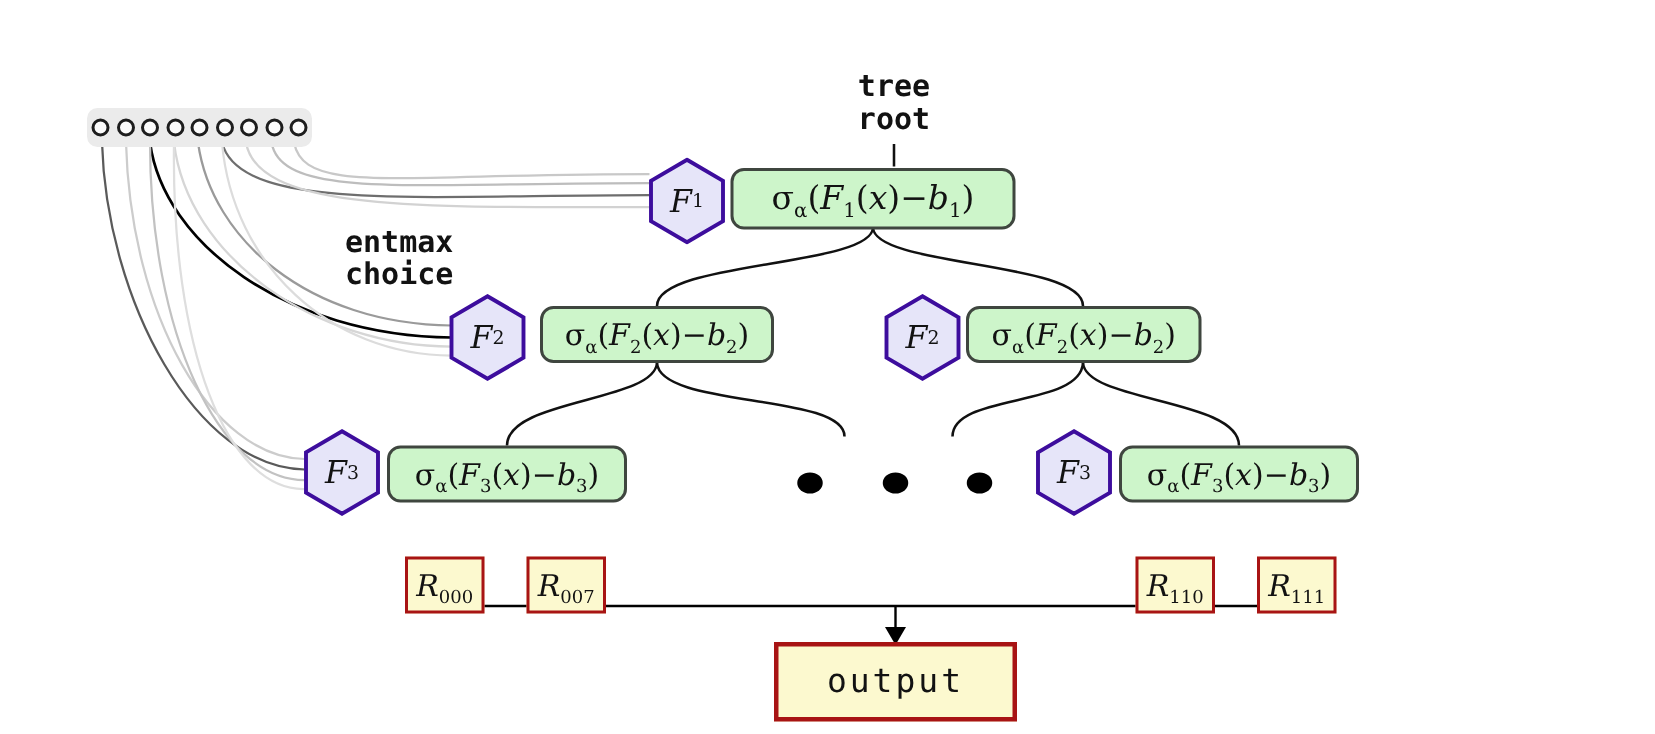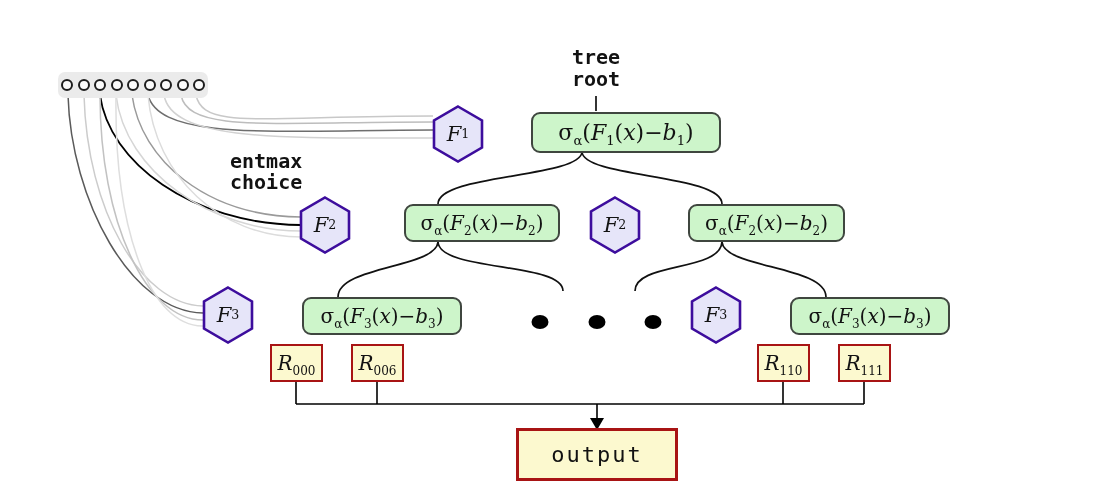--- a/index.html
+++ b/index.html
@@ -30,32 +30,32 @@
   .hexnode { position:absolute; width:52px; height:58px; }
   .hexnode svg { position:absolute; left:0; top:0; }
   .hexlab {
     position:absolute; inset:0; display:flex; align-items:center; justify-content:center;
     font-size:21px; color:var(--ink);
   }
 
   .sbox {
     position:absolute; box-sizing:border-box;
     background:var(--sigma-fill); border:2px solid var(--sigma-border); border-radius:9px;
-    display:flex; align-items:center; justify-content:center; color:var(--ink);margin-left:44px;
+    display:flex; align-items:center; justify-content:center; color:var(--ink);
   }
   .sbox-root { left:487px; top:112px; width:190px; height:41px; font-size:22px; }
   .sbox-l2l  { left:360px; top:204px; width:156px; height:38px; font-size:20px; }
   .sbox-l2r  { left:644px; top:204px; width:157px; height:38px; font-size:20px; }
   .sbox-l3l  { left:258px; top:297px; width:160px; height:38px; font-size:20px; }
   .sbox-l3r  { left:746px; top:297px; width:160px; height:38px; font-size:20px; }
 
   .rbox {
     position:absolute; width:53px; height:38px; box-sizing:border-box;
     background:var(--leaf-fill); border:2px solid var(--leaf-border);
-    display:flex; align-items:center; justify-content:center; font-size:20px; color:var(--ink);
+    display:flex; align-items:center; justify-content:center; font-size:20px; color:var(--ink);margin-top:27px;
   }
   .r000 { left:270px; top:344px; }
   .r001 { left:351px; top:344px; }
   .r110 { left:757px; top:344px; }
   .r111 { left:838px; top:344px;text-align:center; }
 
   .obox {
     position:absolute; left:516px; top:428px; width:162px; height:53px; box-sizing:border-box;
     background:var(--leaf-fill); border:3px solid var(--leaf-border);
     display:flex; align-items:center; justify-content:center;
@@ -198,21 +198,21 @@
     <span class="tok"><span>σ</span><sub>α</sub><span>(</span><span class="it">F</span><sub>3</sub><span>(</span><span class="it">x</span><span>)−</span><span class="it">b</span><sub>3</sub><span>)</span></span>
   </div>
   <div class="sbox sbox-l3r">
     <span class="tok"><span>σ</span><sub>α</sub><span>(</span><span class="it">F</span><sub>3</sub><span>(</span><span class="it">x</span><span>)−</span><span class="it">b</span><sub>3</sub><span>)</span></span>
   </div>
 
   <div class="rbox r000">
     <span class="tok"><span class="it">R</span><sub>000</sub></span>
   </div>
   <div class="rbox r001">
-    <span class="tok"><span class="it">R</span><sub>006</sub></span>
+    <span class="tok"><span class="it">R</span><sub>007</sub></span>
   </div>
   <div class="rbox r110">
     <span class="tok"><span class="it">R</span><sub>110</sub></span>
   </div>
   <div class="rbox r111">
     <span class="tok"><span class="it">R</span><sub>111</sub></span>
   </div>
 
   <div class="obox">
     <span>output</span>

